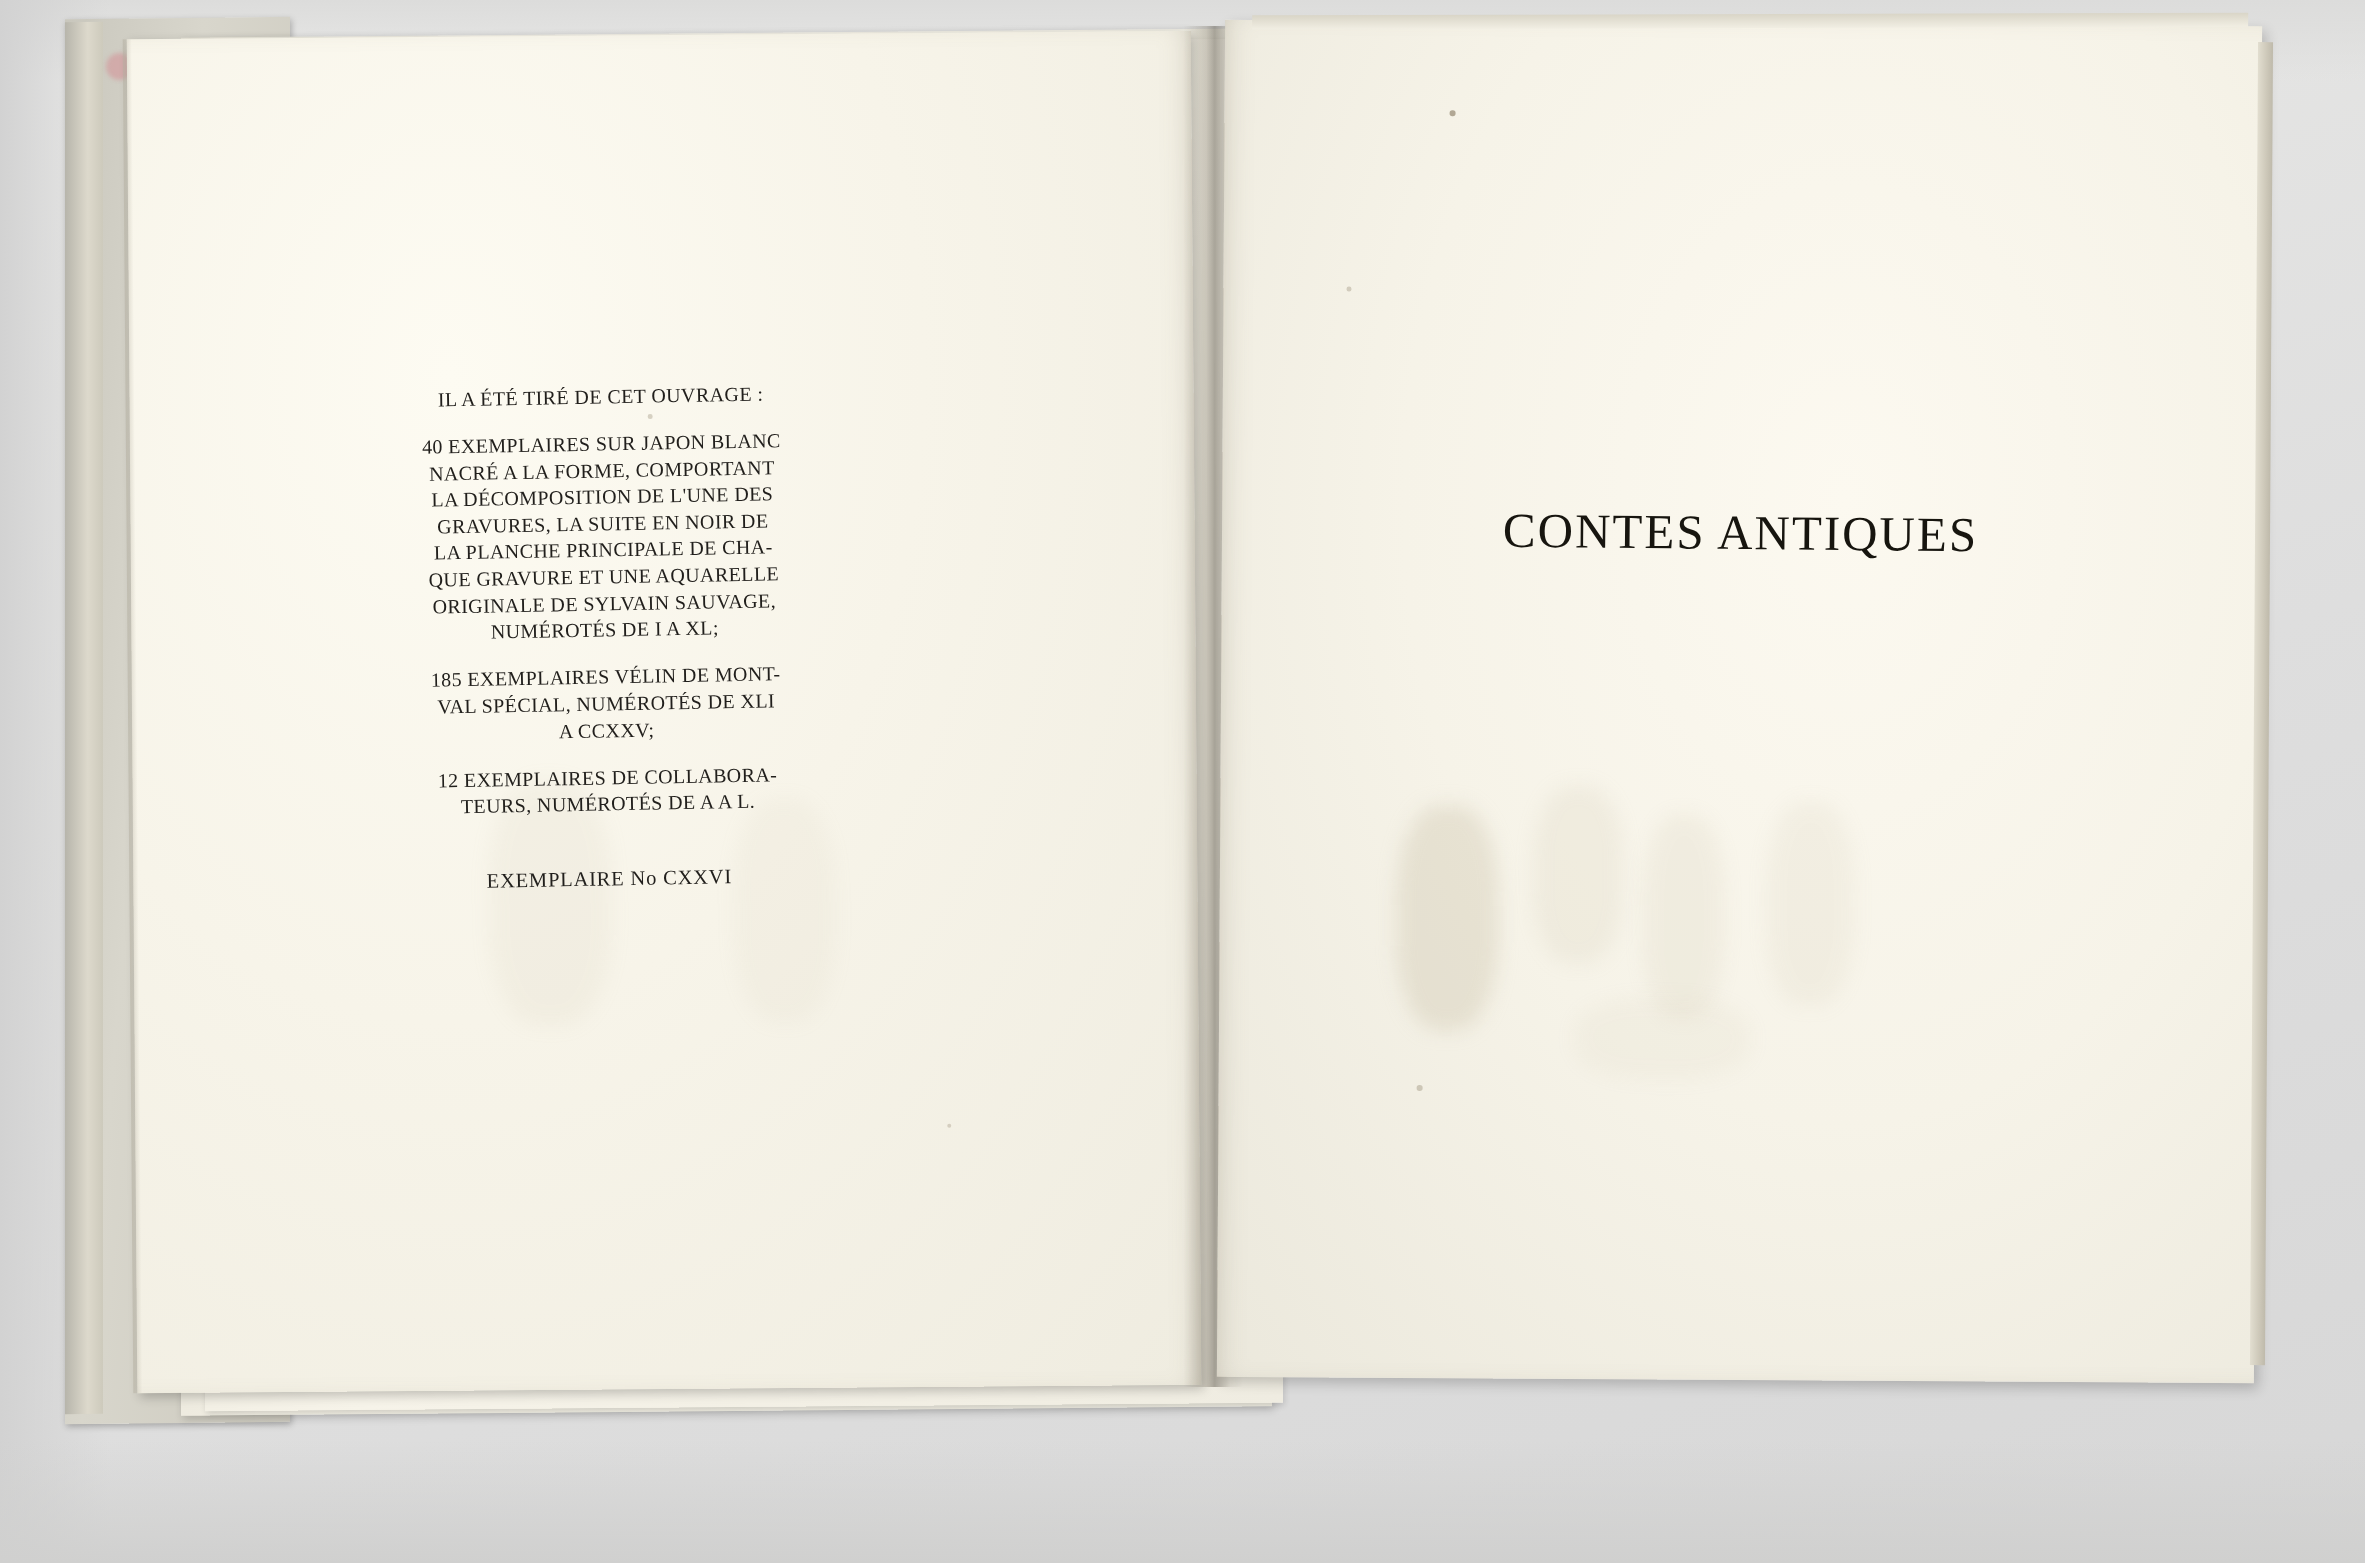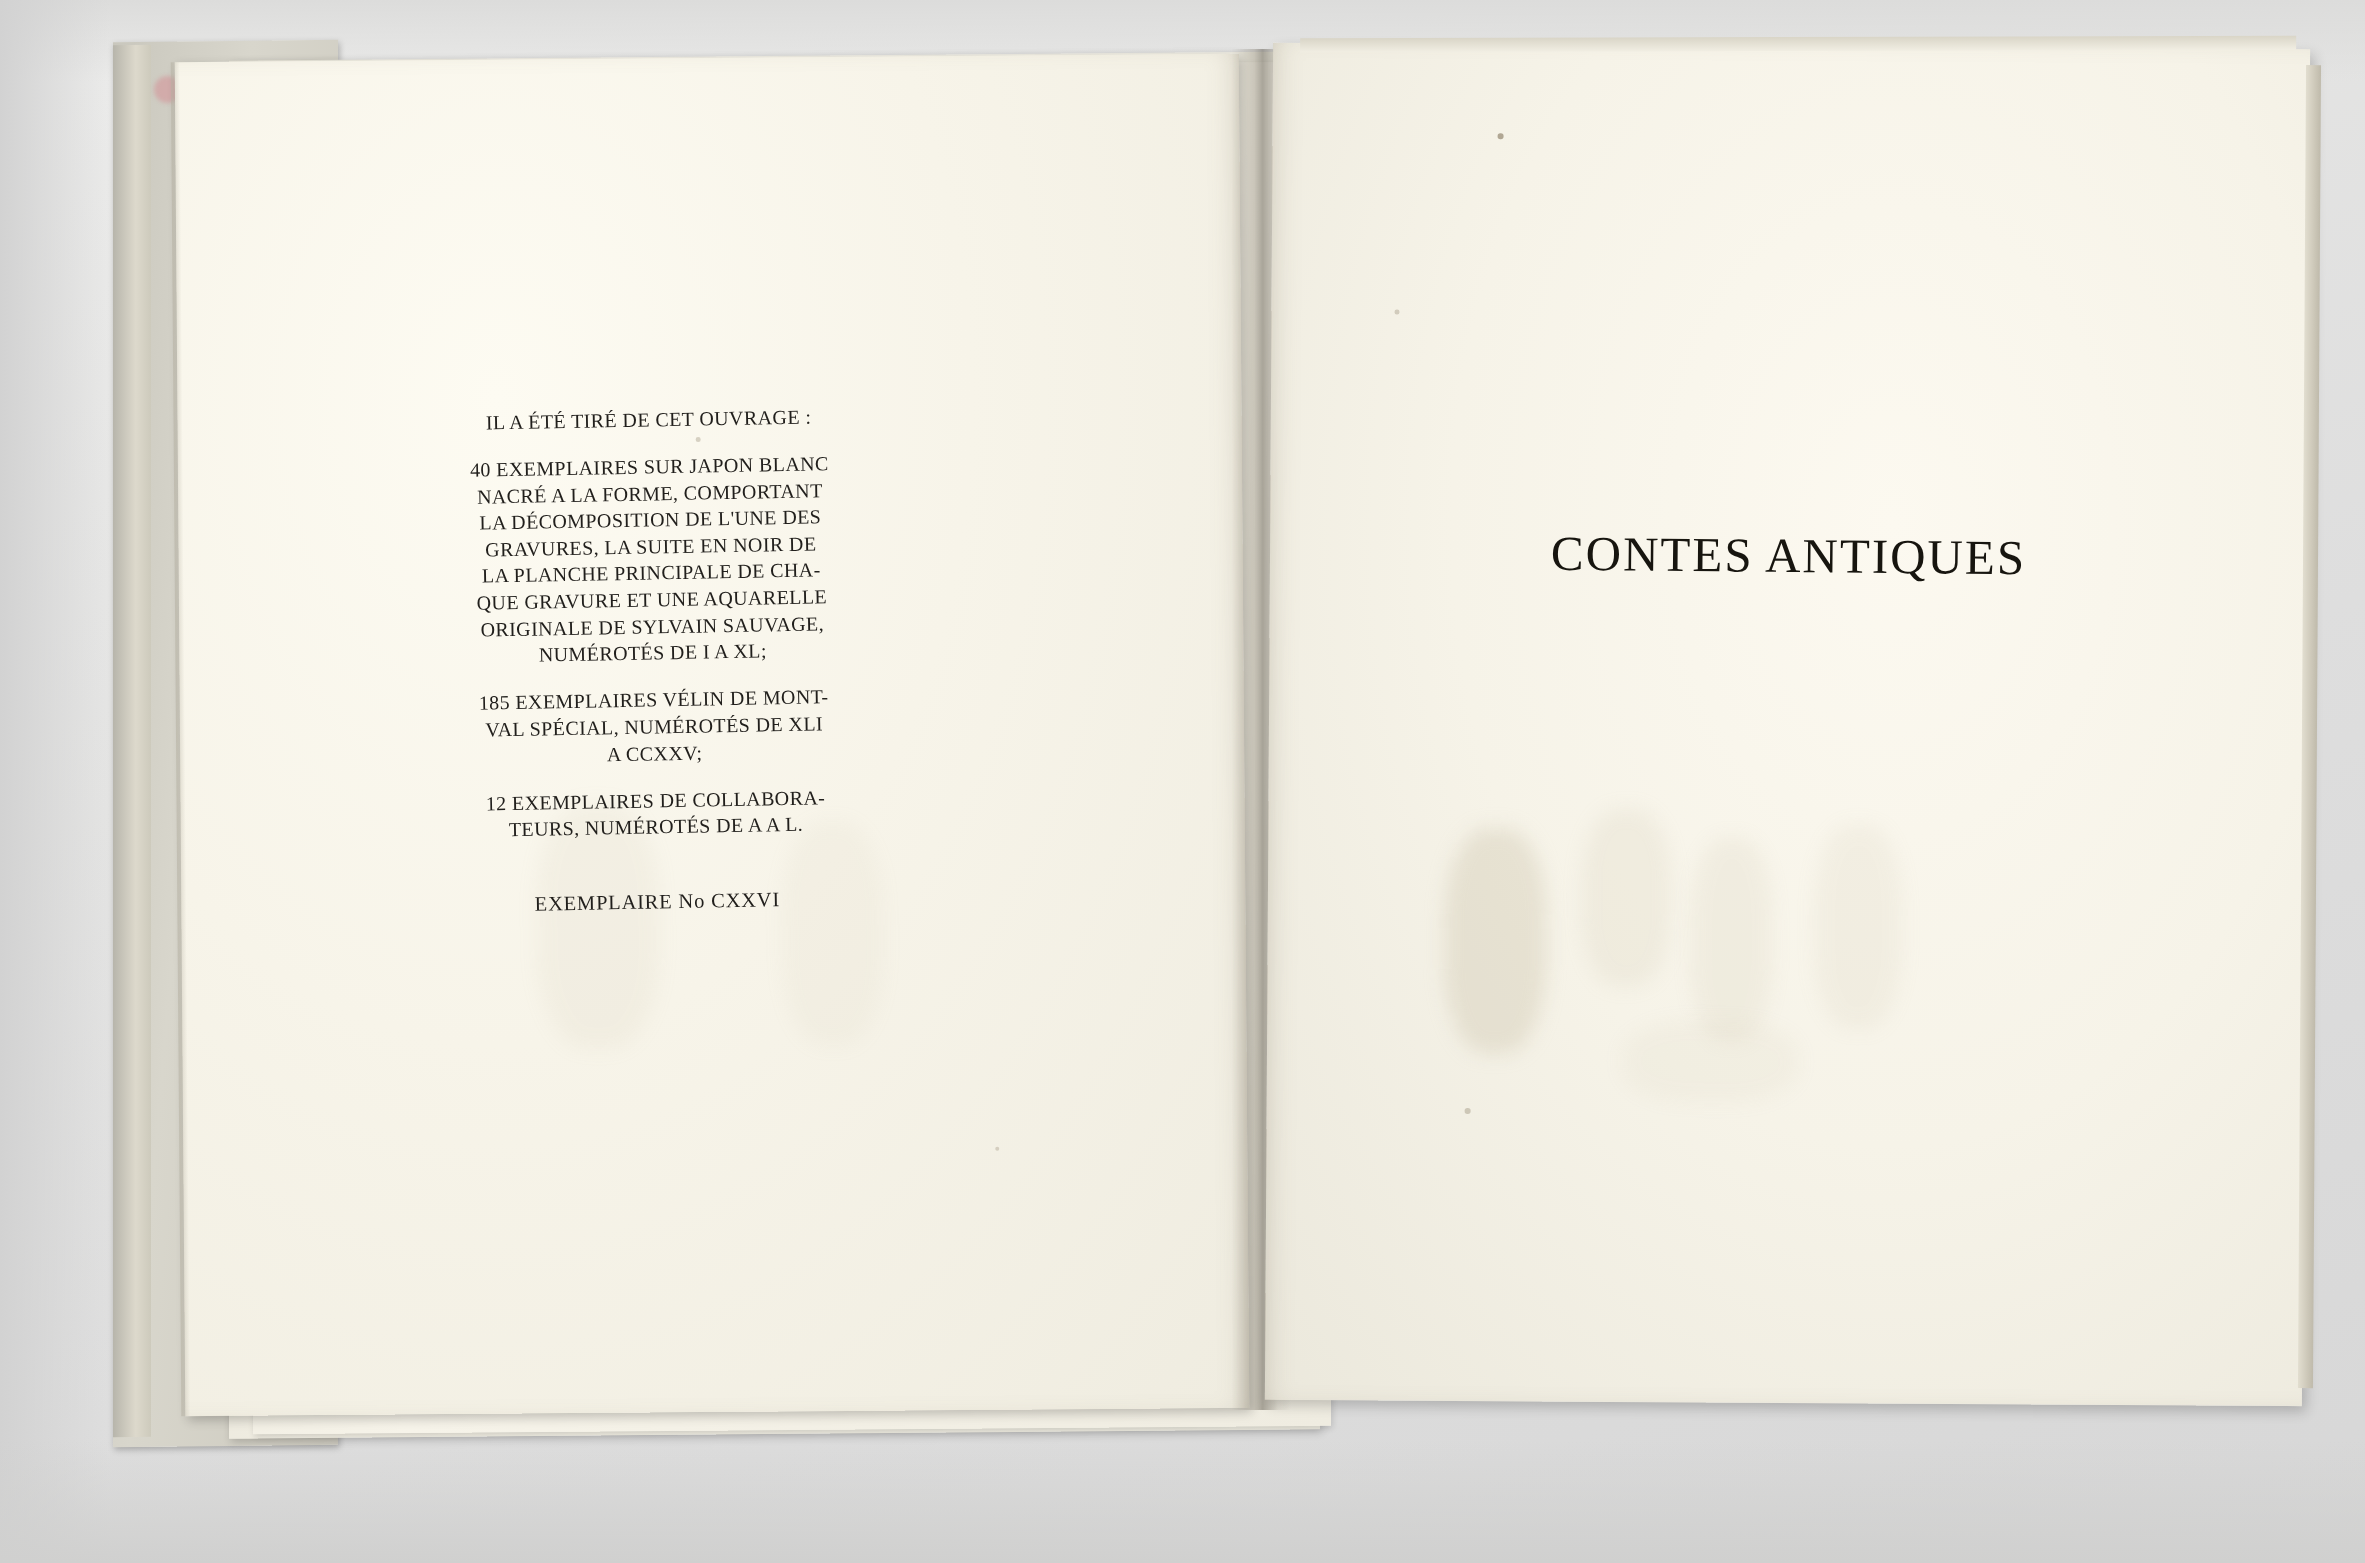--- a/index.html
+++ b/index.html
@@ -40,24 +40,23 @@
     position: absolute;
     left: 0; top: 0;
     width: 100%; height: 82px;
     background: linear-gradient(180deg, #dcdcdb 0%, rgba(228,228,227,0) 100%);
   }
 
   
   .book {
     position: absolute;
     left: 65px;
-    top: 31px;
+    top: 8px;
     width: 2251px;
     height: 1487px;
-    margin-left: 48px;
   }
 
   
   .cover-board {
     position: absolute;
     left: 0px;
     top: 9.5px;
     width: 225px;
     height: 1405px;
     background: linear-gradient(95deg, #c9c7bd 0%, #d8d6cc 40%, #ccc9be 100%);

